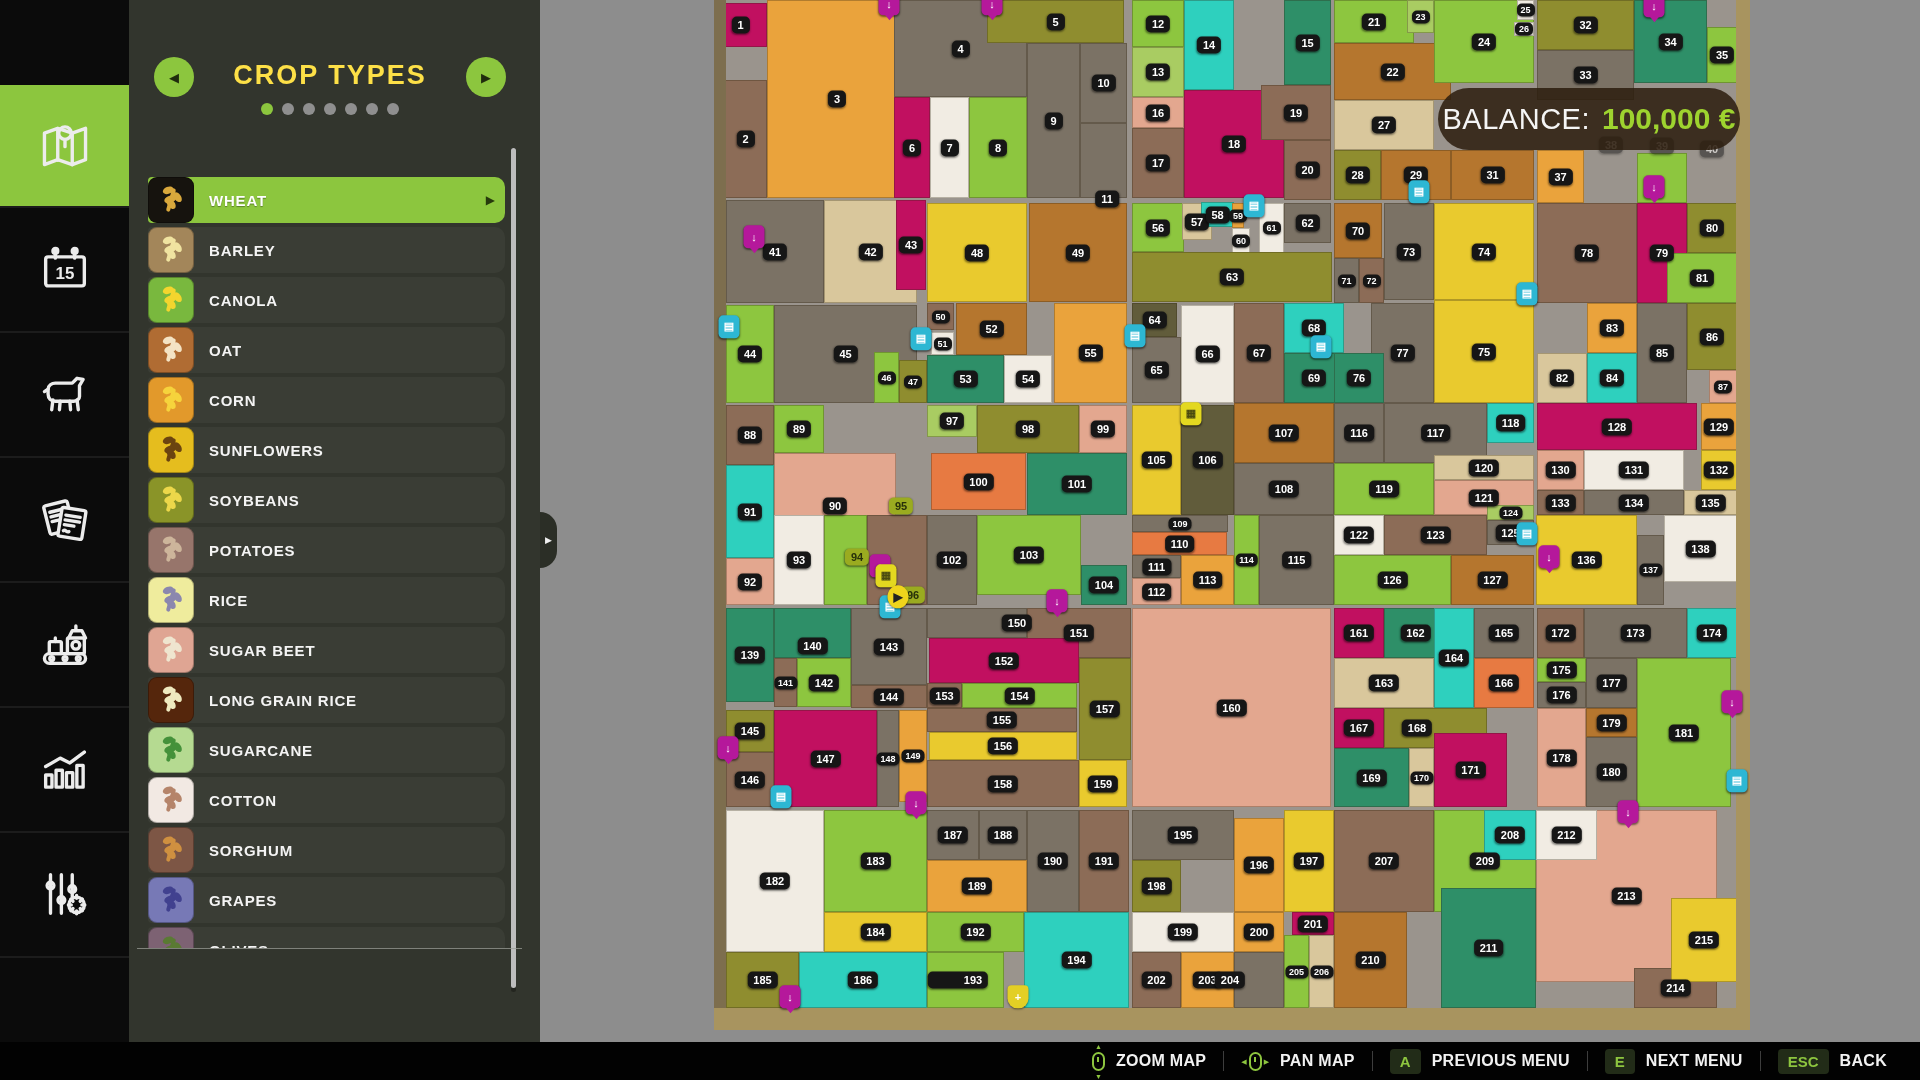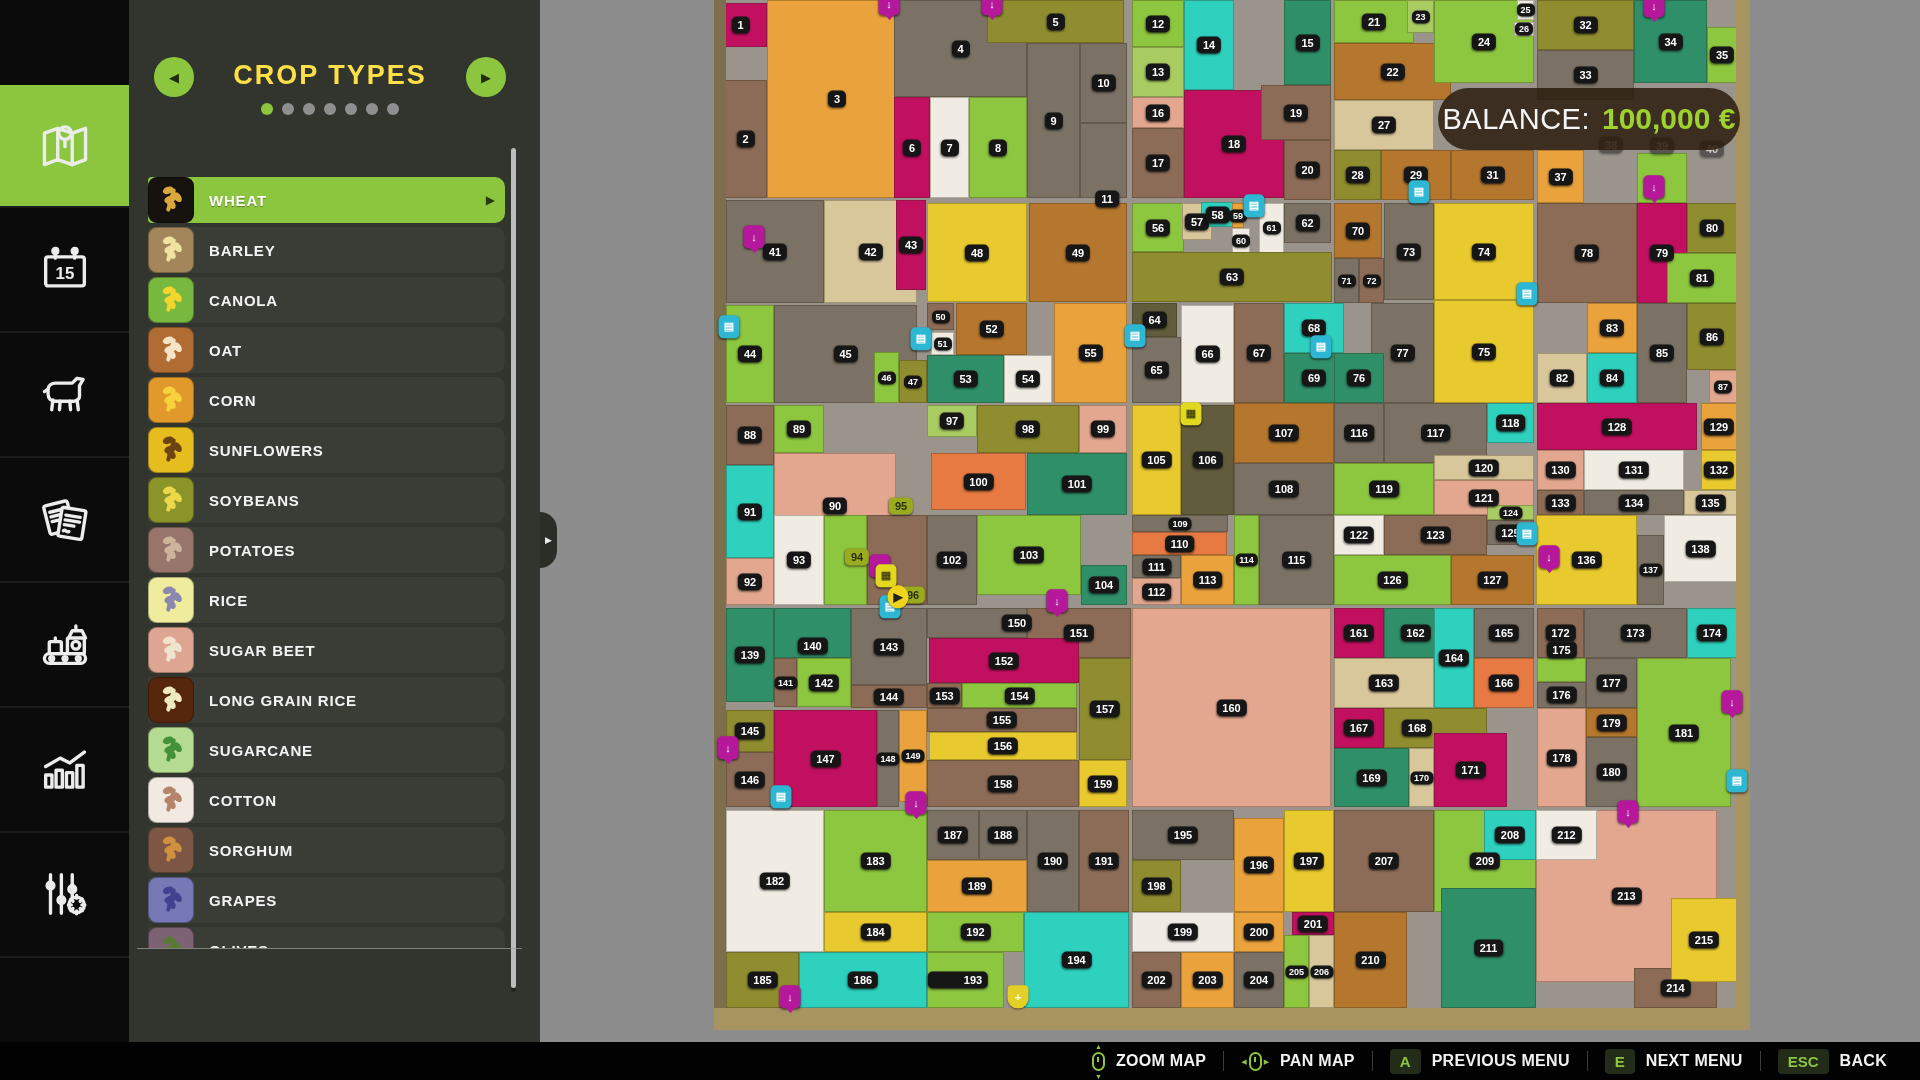--- a/index.html
+++ b/index.html
@@ -425,21 +425,21 @@
       <span class="fnum small" style="left: 707.5px; top: 777.5px;">170</span>
       <div class="field" style="left: 720px; top: 733px; width: 73px; height: 74px; background: rgb(193, 16, 96);"></div>
       <span class="fnum" style="left: 756.5px; top: 770px;">171</span>
       <div class="field" style="left: 823px; top: 608px; width: 47px; height: 50px; background: rgb(140, 108, 87);"></div>
       <span class="fnum" style="left: 846.5px; top: 633px;">172</span>
       <div class="field" style="left: 870px; top: 608px; width: 103px; height: 50px; background: rgb(123, 114, 101);"></div>
       <span class="fnum" style="left: 921.5px; top: 633px;">173</span>
       <div class="field" style="left: 973px; top: 608px; width: 50px; height: 50px; background: rgb(46, 208, 190);"></div>
       <span class="fnum" style="left: 998px; top: 633px;">174</span>
       <div class="field" style="left: 823px; top: 658px; width: 49px; height: 24px; background: rgb(141, 198, 63);"></div>
-      <span class="fnum" style="left: 847.5px; top: 650px;">175</span>
+      <span class="fnum" style="left: 847.5px; top: 670px;">175</span>
       <div class="field" style="left: 823px; top: 682px; width: 49px; height: 26px; background: rgb(123, 114, 101);"></div>
       <span class="fnum" style="left: 847.5px; top: 695px;">176</span>
       <div class="field" style="left: 872px; top: 658px; width: 51px; height: 50px; background: rgb(123, 114, 101);"></div>
       <span class="fnum" style="left: 897.5px; top: 683px;">177</span>
       <div class="field" style="left: 823px; top: 708px; width: 49px; height: 99px; background: rgb(227, 167, 143);"></div>
       <span class="fnum" style="left: 847.5px; top: 757.5px;">178</span>
       <div class="field" style="left: 872px; top: 708px; width: 51px; height: 29px; background: rgb(181, 118, 46);"></div>
       <span class="fnum" style="left: 897.5px; top: 722.5px;">179</span>
       <div class="field" style="left: 872px; top: 737px; width: 51px; height: 70px; background: rgb(123, 114, 101);"></div>
       <span class="fnum" style="left: 897.5px; top: 772px;">180</span>
@@ -483,21 +483,21 @@
       <span class="fnum" style="left: 469px; top: 932px;">199</span>
       <div class="field" style="left: 520px; top: 912px; width: 50px; height: 40px; background: rgb(234, 163, 60);"></div>
       <span class="fnum" style="left: 545px; top: 932px;">200</span>
       <div class="field" style="left: 578px; top: 912px; width: 42px; height: 23px; background: rgb(193, 16, 96);"></div>
       <span class="fnum" style="left: 599px; top: 923.5px;">201</span>
       <div class="field" style="left: 418px; top: 952px; width: 49px; height: 56px; background: rgb(140, 108, 87);"></div>
       <span class="fnum" style="left: 442.5px; top: 980px;">202</span>
       <div class="field" style="left: 467px; top: 952px; width: 53px; height: 56px; background: rgb(234, 163, 60);"></div>
       <span class="fnum" style="left: 493.5px; top: 980px;">203</span>
       <div class="field" style="left: 520px; top: 952px; width: 50px; height: 56px; background: rgb(123, 114, 101);"></div>
-      <span class="fnum" style="left: 545px; top: 980px;">204</span>
+      <span class="fnum" style="left: 516px; top: 980px;">204</span>
       <div class="field" style="left: 570px; top: 935px; width: 25px; height: 73px; background: rgb(141, 198, 63);"></div>
       <span class="fnum small" style="left: 582.5px; top: 971.5px;">205</span>
       <div class="field" style="left: 595px; top: 935px; width: 25px; height: 73px; background: rgb(217, 199, 156);"></div>
       <span class="fnum small" style="left: 607.5px; top: 971.5px;">206</span>
       <div class="field" style="left: 620px; top: 810px; width: 100px; height: 102px; background: rgb(140, 108, 87);"></div>
       <span class="fnum" style="left: 670px; top: 861px;">207</span>
       <div class="field" style="left: 720px; top: 810px; width: 102px; height: 102px; background: rgb(141, 198, 63);"></div>
       <span class="fnum" style="left: 771px; top: 861px;">209</span>
       <div class="field" style="left: 770px; top: 810px; width: 52px; height: 50px; background: rgb(46, 208, 190);"></div>
       <span class="fnum" style="left: 796px; top: 835px;">208</span>

